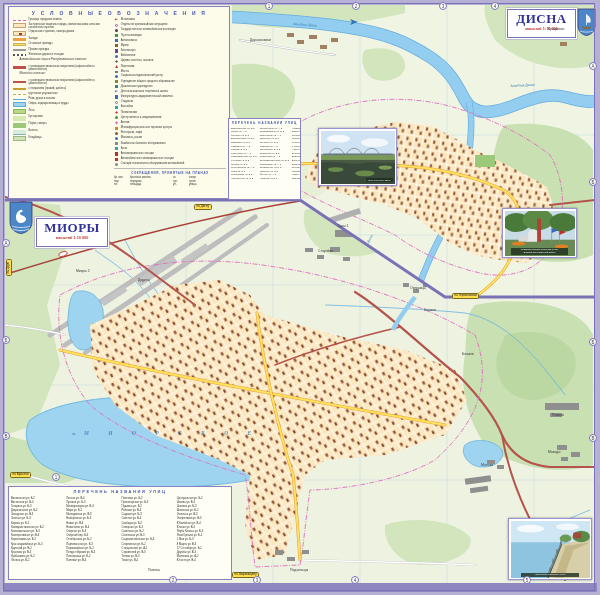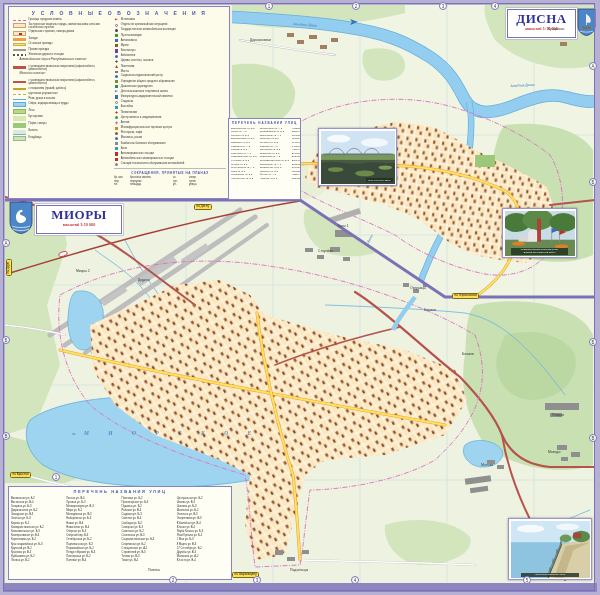--- a/index.html
+++ b/index.html
@@ -80,21 +80,21 @@
   .sp-disna .sp-title{font-size:3px;margin-bottom:1.5px}
   .sp-miory .sp-title{font-size:4px;margin-bottom:2.5px;letter-spacing:1.6px}
   .sp-cols{display:flex;gap:3px}
   .sp-col{flex:1}
   .sp-disna .sp-col div{font-size:2.4px;line-height:1.5;white-space:nowrap;color:#333}
   .sp-miory .sp-col div{font-size:2.7px;line-height:1.55;white-space:nowrap;color:#333}
   
   .title-box{position:absolute;background:#fff;border:1.2px solid #7a72b6;box-shadow:0 0 0 1px #fff, 0 0 0 1.6px #b0aad4;
              box-sizing:border-box;text-align:center;z-index:4;padding-top:2px}
   .tb-disna{left:507px;top:9px;width:69px;height:29px}
-  .tb-miory{left:36px;top:205px;width:86px;height:29px}
+  .tb-miory{left:36px;top:218px;width:72px;height:29px}
   .tb-name{font-family:"Liberation Serif",serif;font-weight:bold;color:#32329a;font-size:13px;line-height:1.1;letter-spacing:.5px}
   .tb-scale{font-size:3.8px;color:#c03028;font-weight:bold;margin-top:.5px}
   .arms{position:absolute;z-index:4}
   
   .photo{position:absolute;background:#fff;border:1px solid #9a94c8;box-shadow:0 0 2px rgba(40,40,90,.5);
          box-sizing:border-box;padding:1.5px;z-index:4}
   .photo svg{width:100%;height:100%}
   .ph-bridge{left:318px;top:128px;width:79px;height:58px}
   .ph-memorial{left:502px;top:208px;width:75px;height:50px}
   .ph-quay{left:508px;top:518px;width:84px;height:62px}

